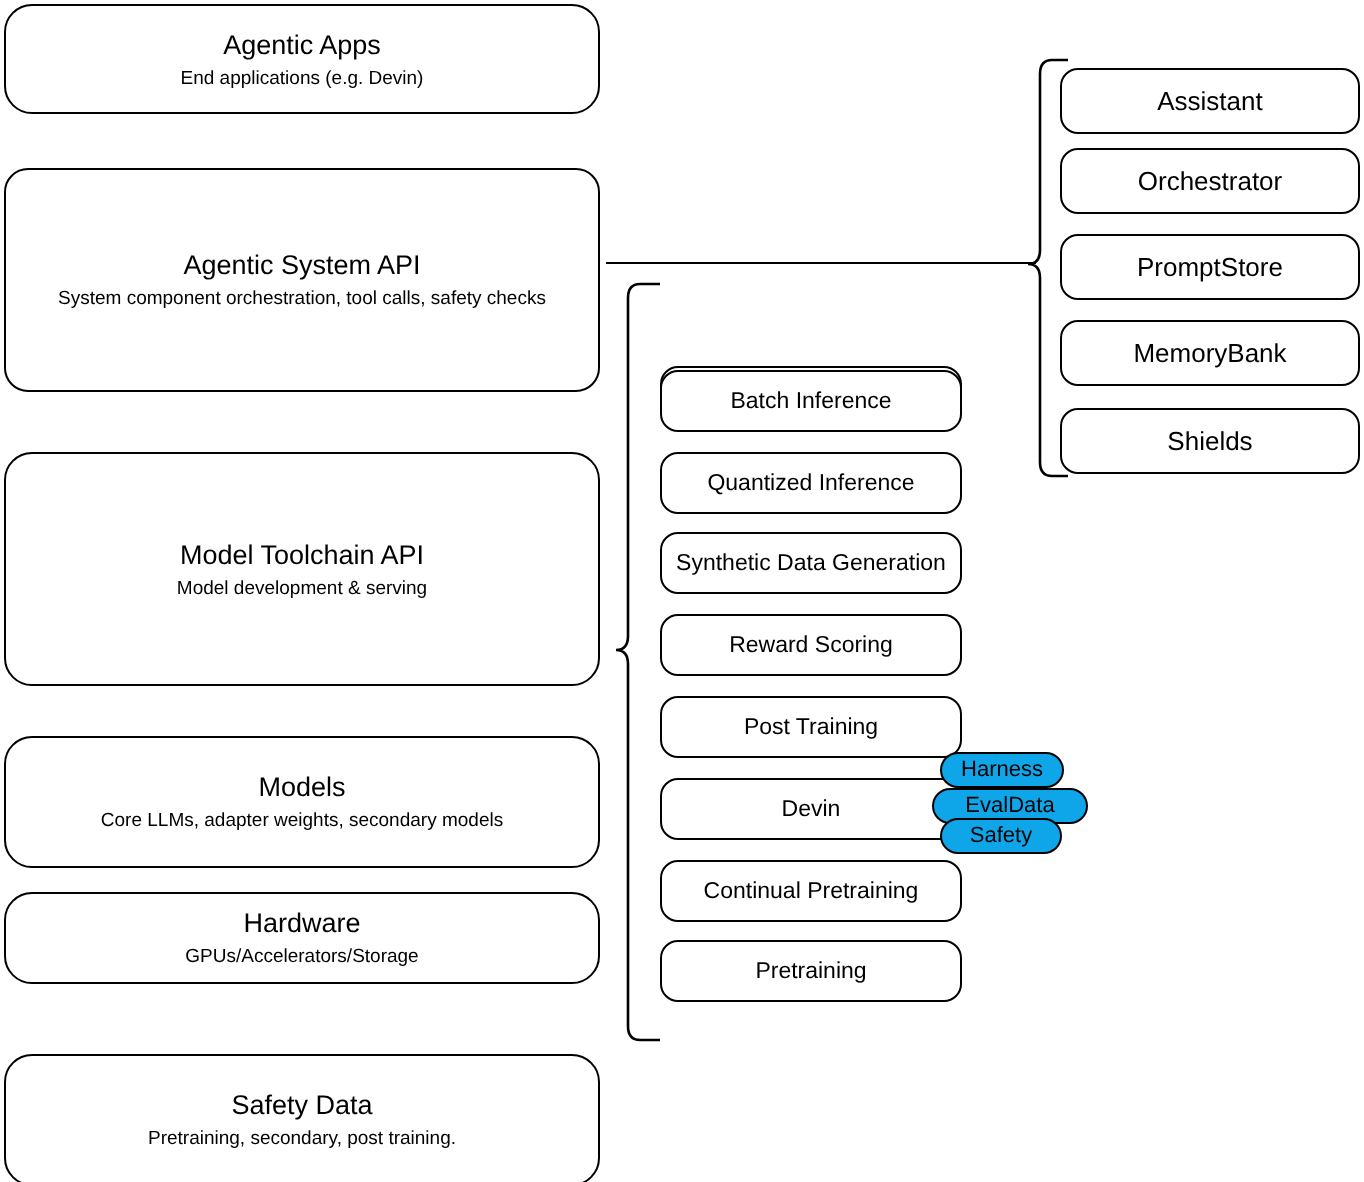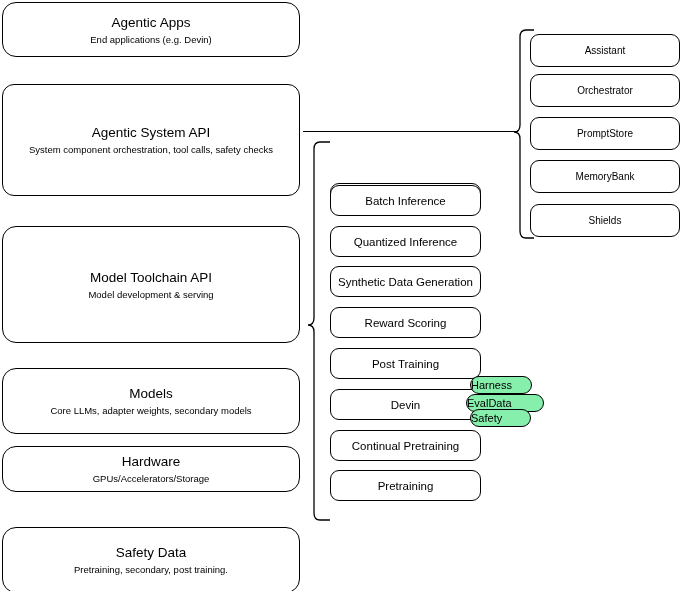--- a/index.html
+++ b/index.html
@@ -70,35 +70,36 @@
 
   
   .right-box {
     left: 530px;
     width: 150px;
     height: 33px;
     border-radius: 9px;
     border-width: 1.3px;
   }
   .right-label {
-    font-size: 10px;
+    font-size: 13px;
     line-height: 14px;
     white-space: nowrap;
   }
 
   
   .pill {
     position: absolute;
     box-sizing: border-box;
     border: 1.3px solid #000000;
     border-radius: 999px;
-    background: #86efac;
+    background: #0ea5e9;
     height: 18px;
     display: flex;
     align-items: center;
+    justify-content: center;
     z-index: 6;
   }
   .pill-label {
     font-size: 11px;
     line-height: 13px;
     white-space: nowrap;
   }
 
   
   .connector {

